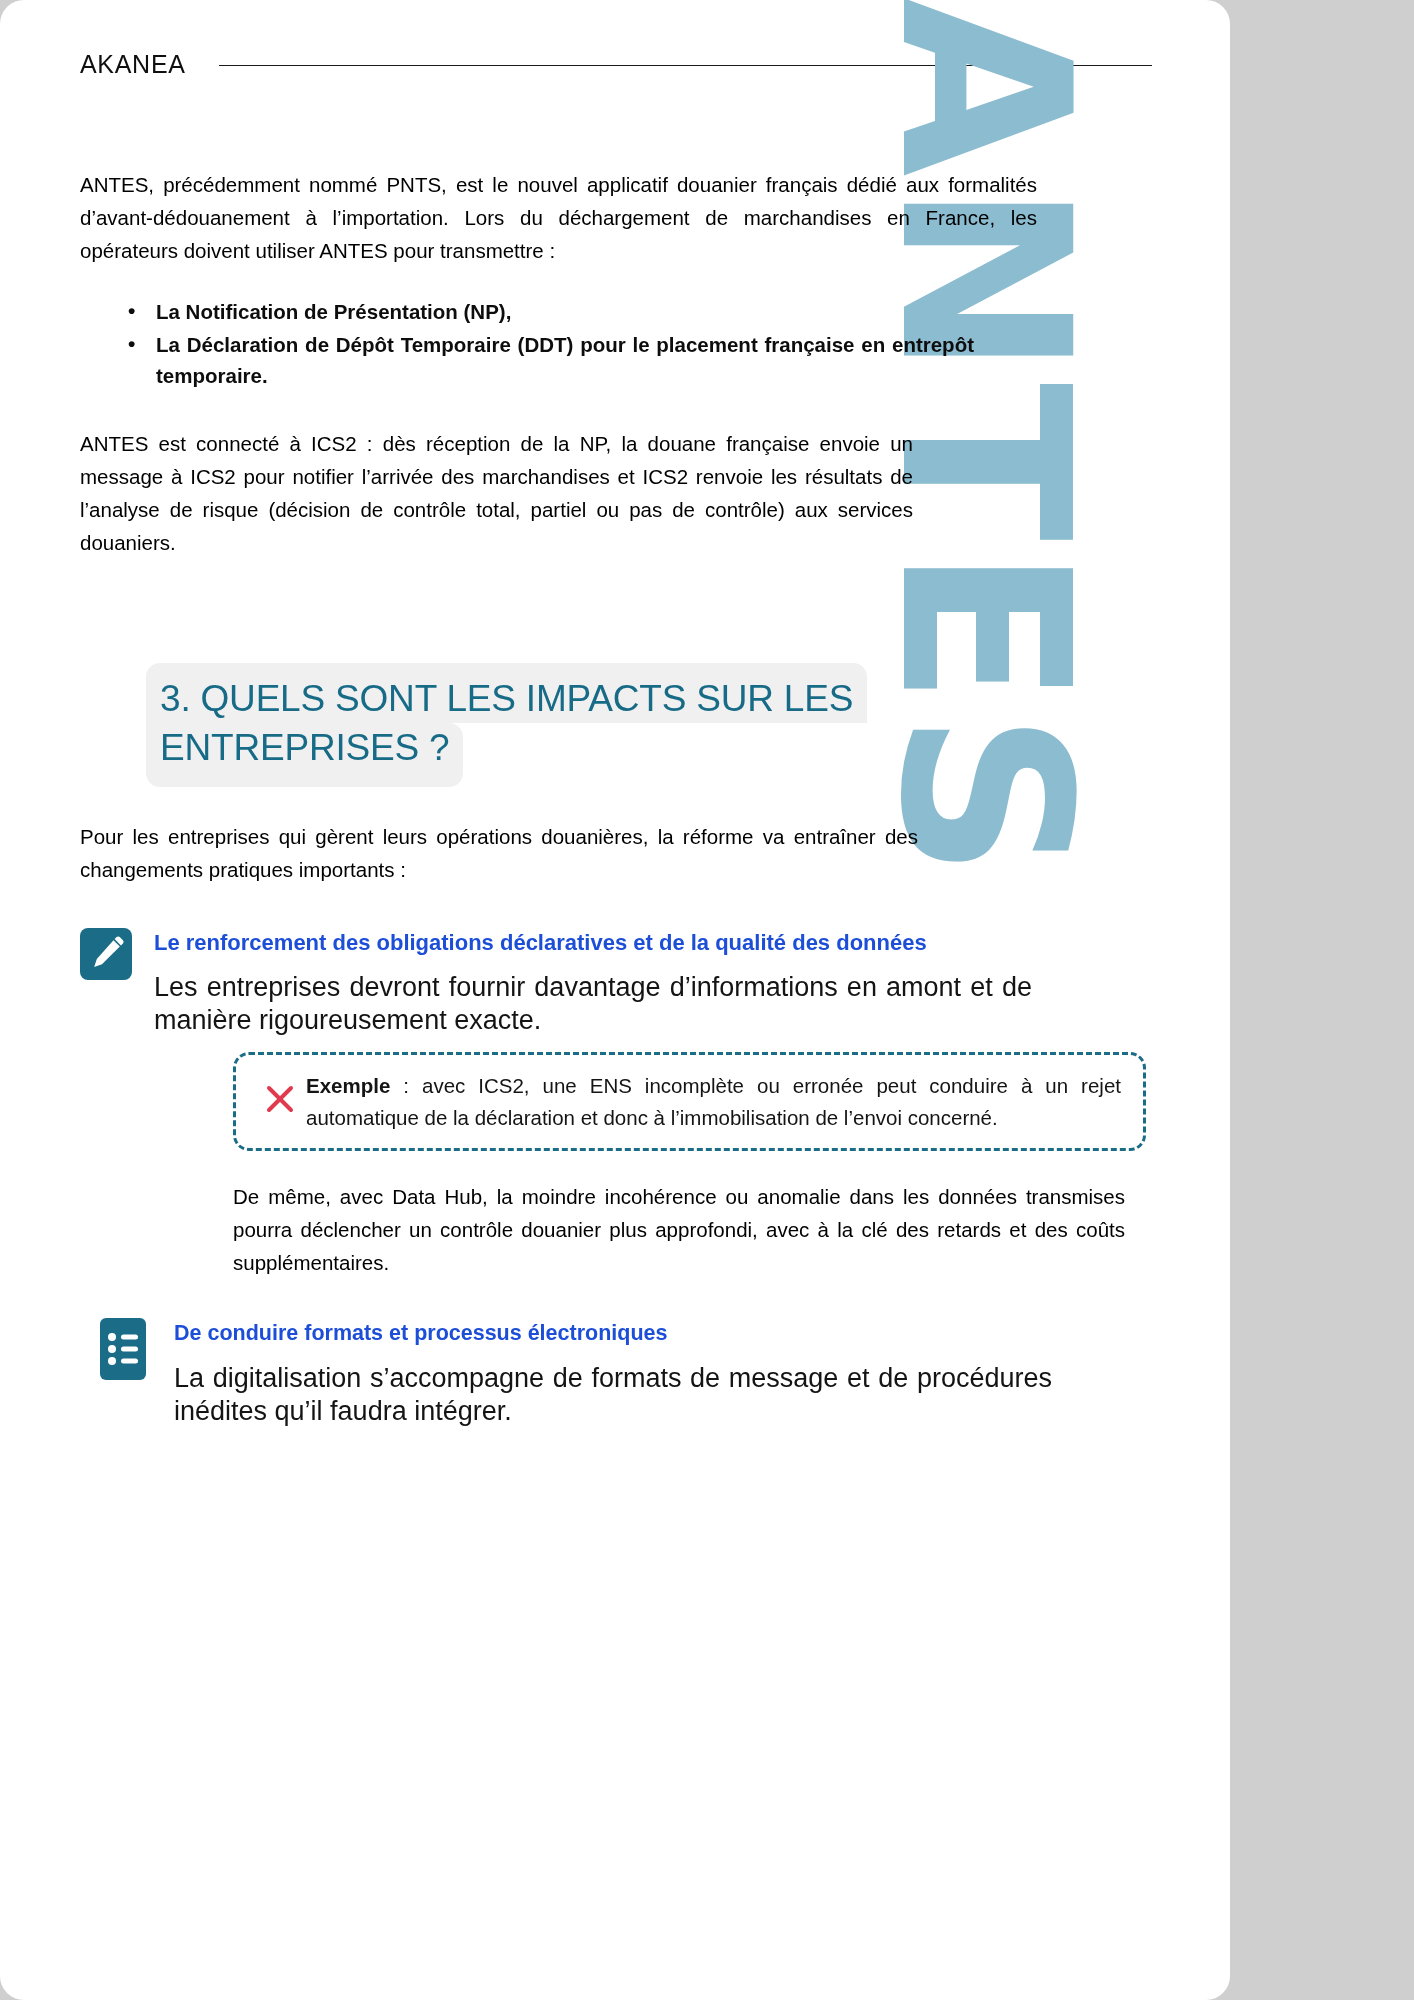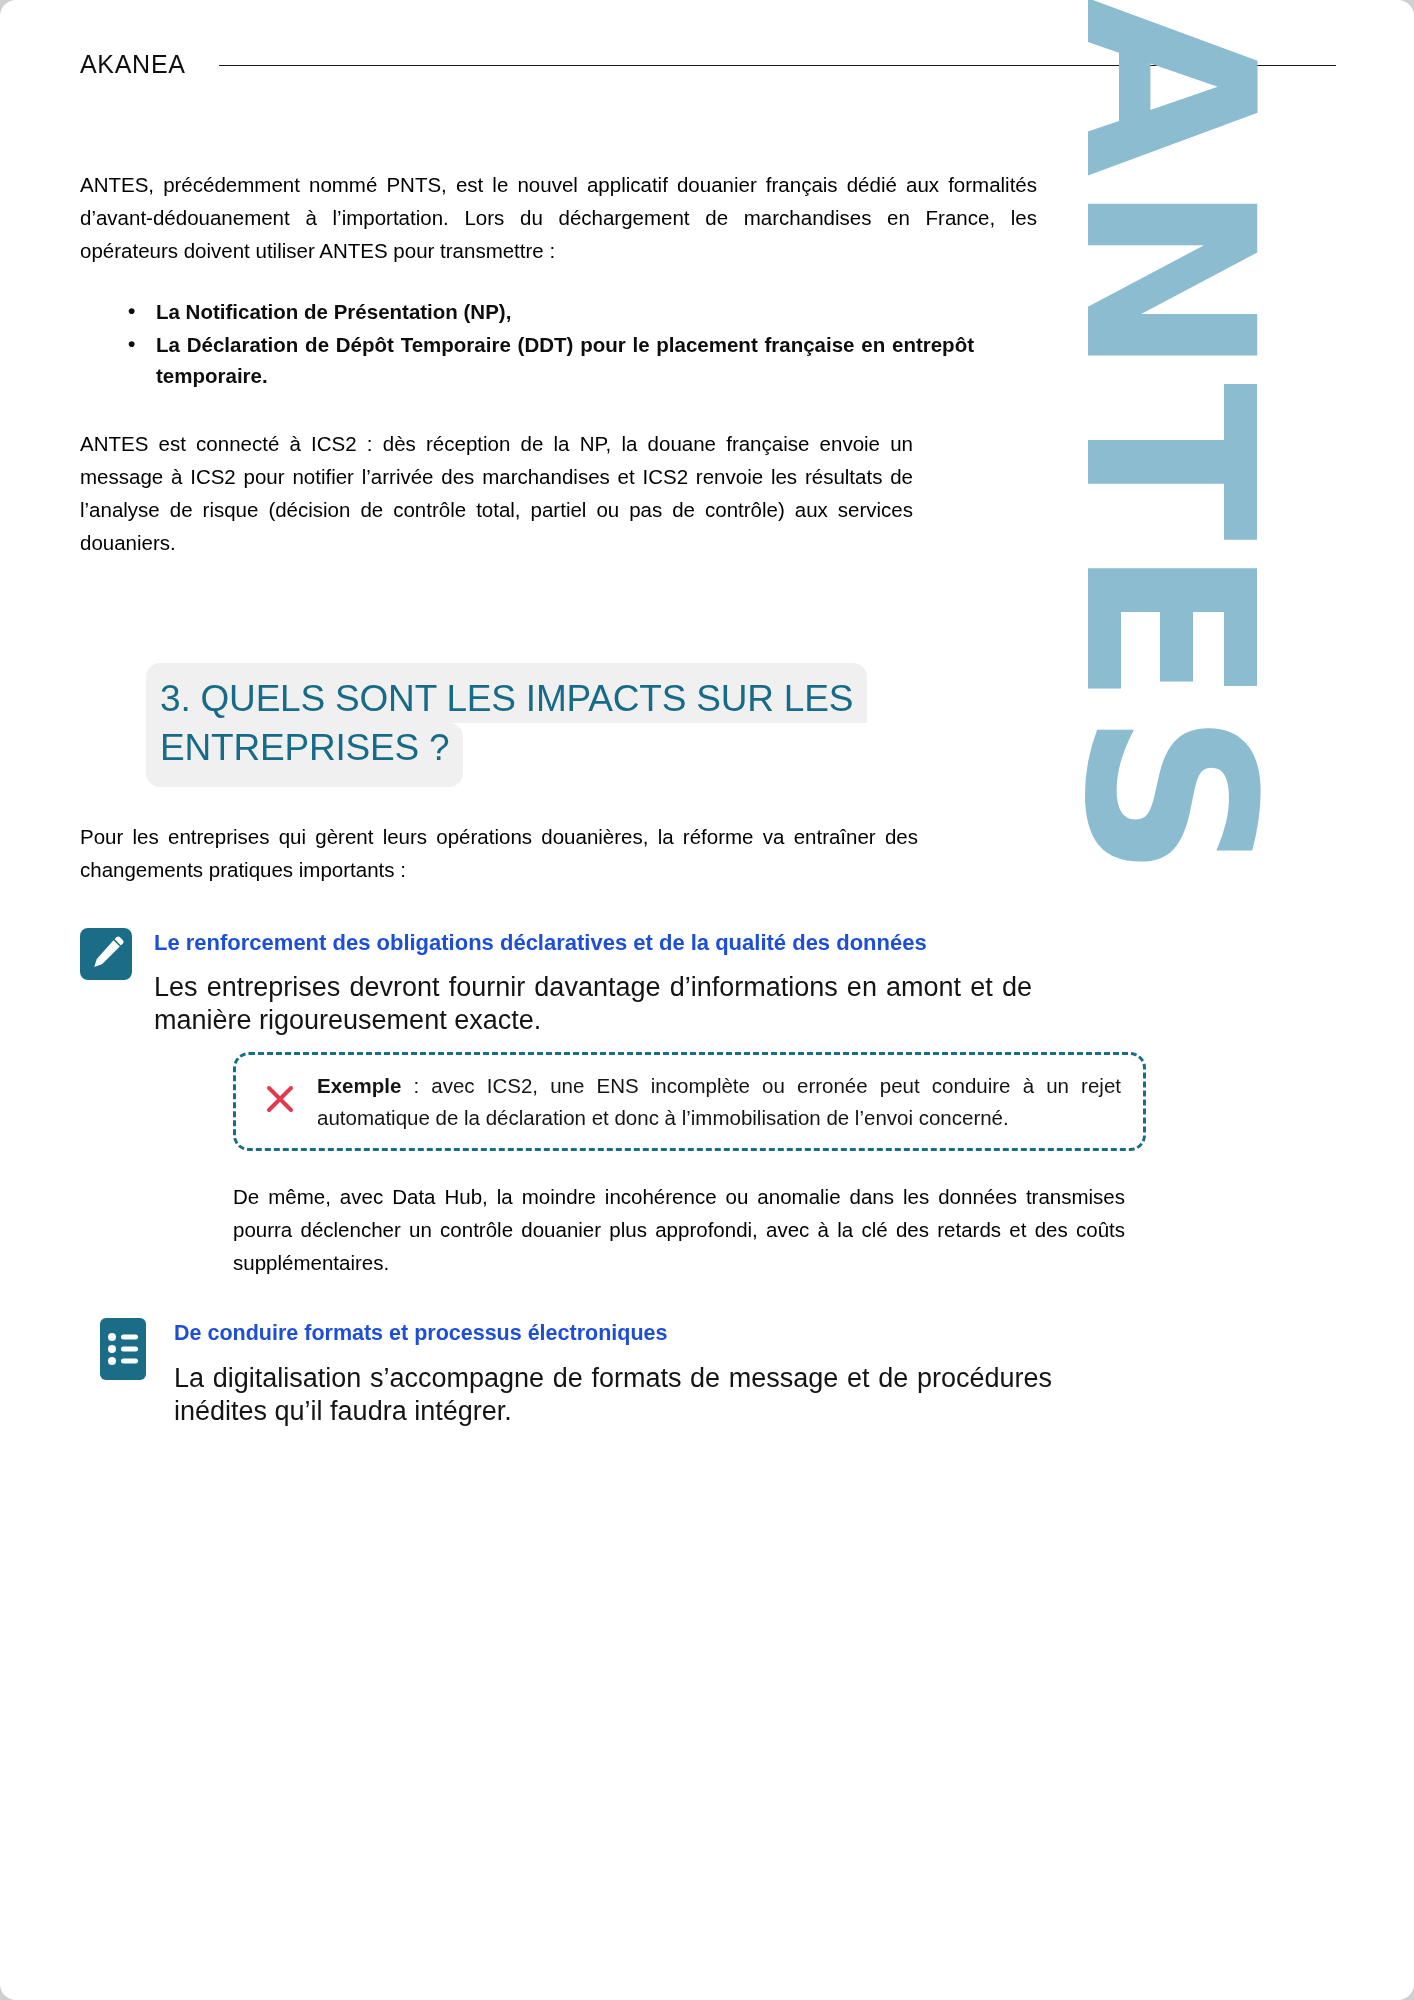--- a/index.html
+++ b/index.html
@@ -6,24 +6,24 @@
 
   html, body {
     width: 1414px;
     height: 2000px;
     background: #cfcfcf;
     font-family: "Liberation Sans", sans-serif;
   }
 
   #page {
     position: relative;
-    width: 1414px;
+    width: 1230px;
     height: 2000px;
     background: #ffffff;
-    border-radius: 16px;
+    border-radius: 24px;
     overflow: hidden;
   }
 
   
   .header {
     position: absolute;
     top: 44px;
     left: 80px;
     right: 78px;
     height: 40px;
@@ -197,21 +197,20 @@
     color: #e03a4e;
     font-weight: 400;
     font-family: "DejaVu Sans", sans-serif;
   }
   .callout-text {
     font-size: 20.5px;
     line-height: 32px;
     color: #141414;
     text-align: justify;
     flex: 1;
-    margin-left: 11px;
   }
   .callout-text b { font-weight: 700; }
 
   .para-4 {
     position: absolute;
     top: 1180px;
     left: 153px;
     width: 892px;
   }
 </style>

